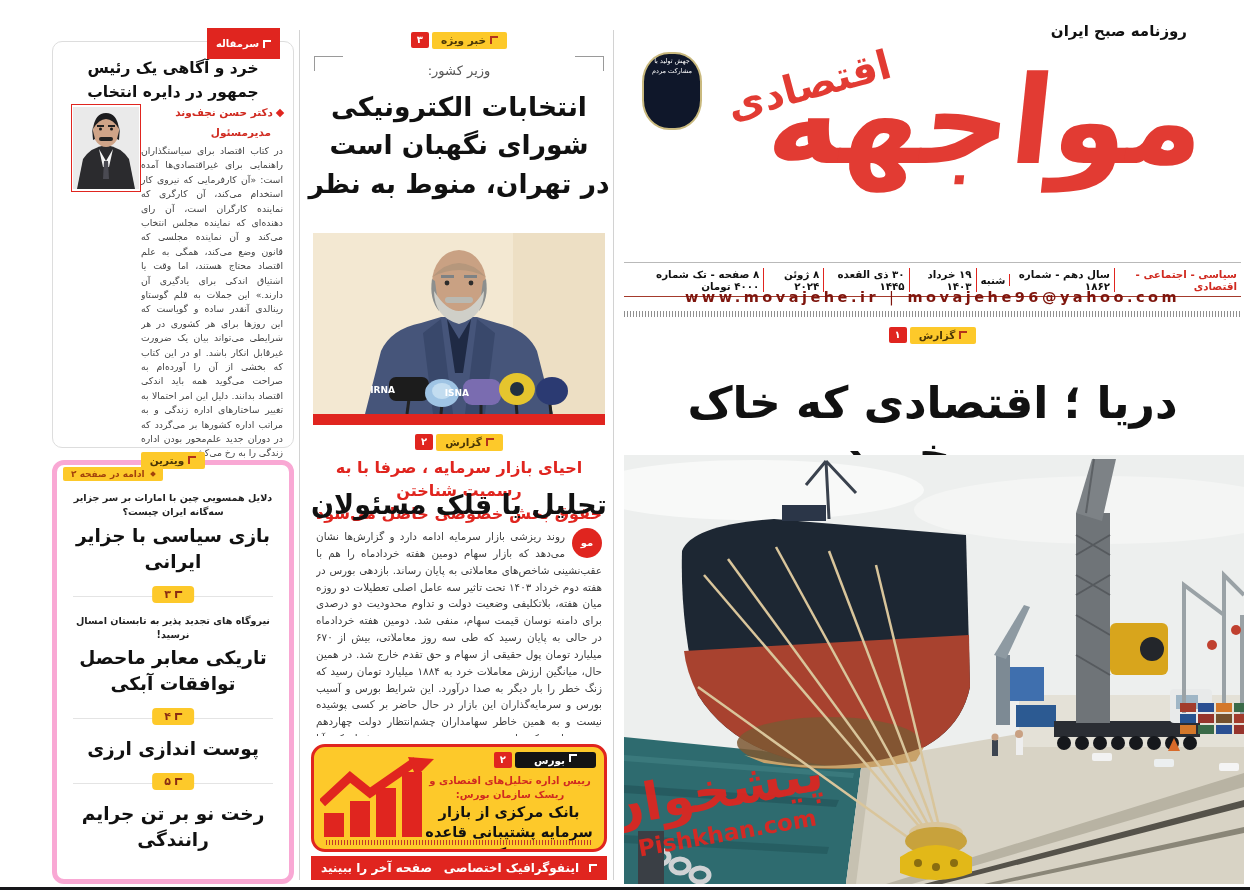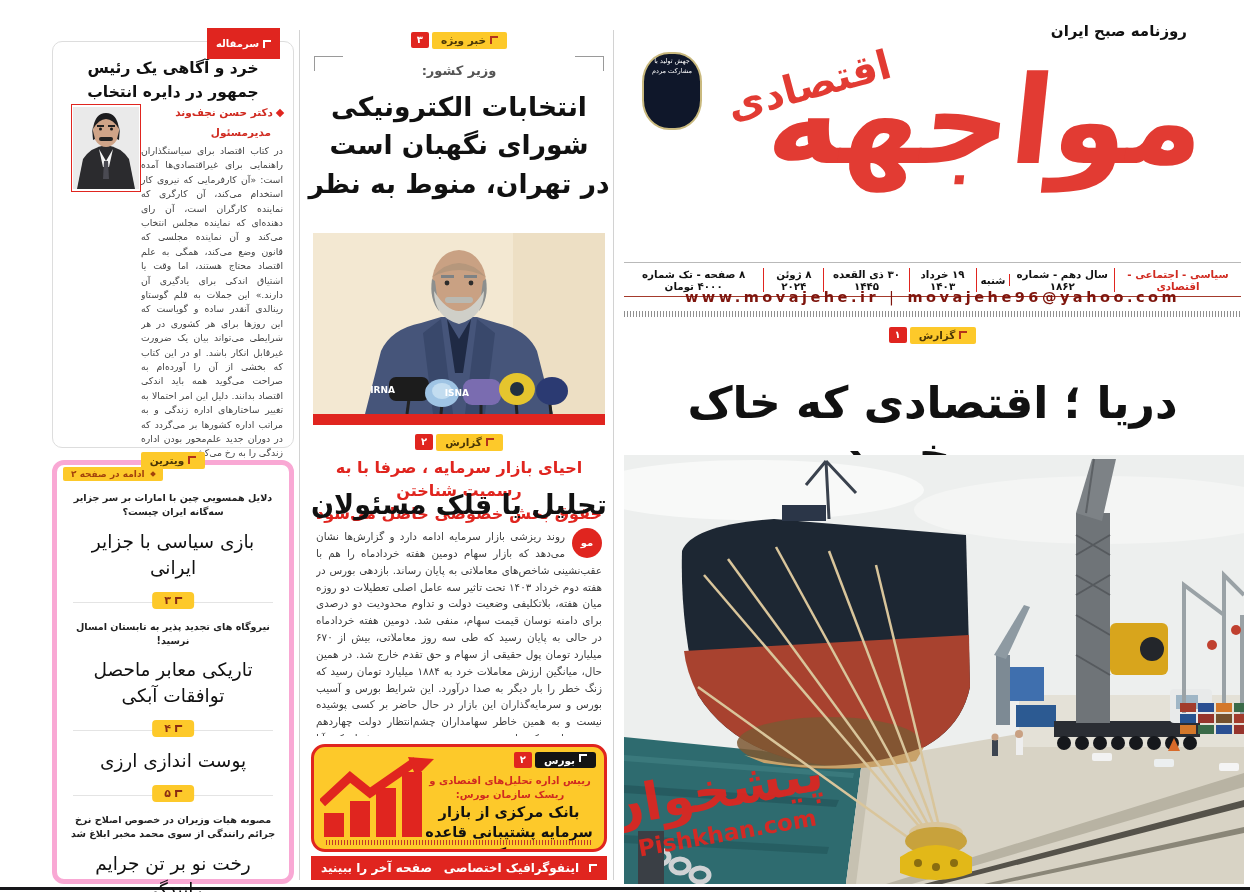--- a/index.html
+++ b/index.html
@@ -4,53 +4,53 @@
 <style>
   html,body{margin:0;padding:0;background:#fff;}
   .page{position:relative;width:1250px;height:892px;background:#ffffff;overflow:hidden;
         font-family:"DejaVu Sans",sans-serif;direction:rtl;color:#1a1a1a;}
   
   .vdiv{position:absolute;top:30px;height:850px;width:1px;background:#d2d2d2;}
   .bottom-rule{position:absolute;left:0;right:0;bottom:2px;height:3px;background:#17171a;}
   
   .tagrow{display:flex;align-items:center;justify-content:center;gap:3px;}
   .ytag{background:#fdc92a;color:#4a3606;font-size:10.5px;font-weight:bold;padding:2px 9px;border-radius:2px;display:flex;align-items:center;gap:4px;line-height:1.2;}
-  .btag{background:#141414;color:#fff;font-size:10.5px;font-weight:bold;padding:2px 9px;border-radius:3px;display:flex;align-items:flex-start;gap:4px;}
+  .btag{background:#141414;color:#fff;font-size:10.5px;font-weight:bold;padding:2px 19px;border-radius:3px;display:flex;align-items:flex-start;gap:4px;}
   .rtag{background:#e0251f;color:#fff;font-size:10px;font-weight:bold;padding:10px 9px;border-radius:0;display:flex;align-items:center;gap:4px;}
   .rbox{background:#e0251f;color:#fff;font-size:10px;font-weight:bold;padding:2px 6px;border-radius:2px;line-height:1.2;}
   .cmark{display:inline-block;width:6px;height:6px;border-top:2px solid #b3321b;border-left:2px solid #b3321b;}
   .cmark.white{border-color:#fff;}
   .diamond{display:inline-block;width:6px;height:6px;background:#e0251f;transform:rotate(45deg);margin-left:4px;}
   
   .col-right{position:absolute;left:620px;top:0;width:625px;height:886px;}
   .mast-tagline{position:absolute;top:22px;right:58px;font-size:15px;font-weight:bold;color:#111;}
   .mast-title{position:absolute;top:34px;right:30px;width:560px;height:218px;color:#e23b33;}
   .mast-title .big{position:absolute;right:10px;top:8px;font-size:122px;font-weight:bold;line-height:1.3;letter-spacing:-5px;transform:skewX(-6deg);white-space:nowrap;}
   .mast-title .small{position:absolute;left:70px;top:28px;font-size:40px;font-weight:bold;transform:rotate(-15deg);}
   .emblem{position:absolute;left:22px;top:52px;width:56px;height:74px;background:#0f172a;border:2px solid #c9b97e;border-radius:45% 45% 45% 45%/38% 38% 38% 38%;display:flex;justify-content:center;text-align:center;}
   .emblem span{color:#fff;font-size:6.5px;line-height:1.5;padding:3px;}
   .mast-sep{position:absolute;top:262px;left:4px;right:4px;border-top:1.5px solid #b9b9b9;}
   .infoline{position:absolute;top:268px;left:4px;right:4px;display:flex;align-items:center;justify-content:space-between;font-size:10.3px;font-weight:bold;color:#111;border-bottom:1.5px solid #a43a2c;padding-bottom:4px;}
-  .infoline .seg{padding:0 4px;text-align:center;}
+  .infoline .seg{padding:0 4px;}
   .infoline .seg + .seg{border-right:1.5px solid #e0251f;}
   .infoline .red{color:#d02a20;}
   .webline{position:absolute;top:289px;left:4px;right:4px;display:flex;justify-content:center;gap:10px;direction:ltr;font-size:14.5px;font-weight:bold;color:#7e150d;letter-spacing:3.5px;}
   .webline .wsep{color:#7e150d;font-weight:normal;}
   .barcode{position:absolute;top:311px;left:4px;right:4px;height:6px;background:repeating-linear-gradient(90deg,#8f8f8f 0 1px,transparent 1px 3px);}
   .main-tag{position:absolute;top:327px;left:0;right:0;}
   .main-kicker{position:absolute;top:351px;left:0;right:0;text-align:center;font-size:16.5px;font-weight:bold;color:#222;}
   .main-headline{position:absolute;top:377px;left:0;right:0;text-align:center;font-size:44px;font-weight:bold;color:#111;letter-spacing:-1px;}
   .port-photo{position:absolute;top:455px;left:4px;width:620px;height:429px;}
   
   .col-mid{position:absolute;left:308px;top:0;width:302px;height:886px;}
   .mid-tag{position:absolute;top:32px;left:0;right:0;}
   .bracket{position:absolute;top:56px;width:28px;height:14px;border-top:1.5px solid #9a9a9a;}
   .bracket.l{left:6px;border-left:1.5px solid #9a9a9a;}
   .bracket.r{right:6px;border-right:1.5px solid #9a9a9a;}
-  .mid-kicker{position:absolute;top:63px;left:0;right:0;text-align:center;font-size:13px;font-weight:bold;color:#555;}
+  .mid-kicker{position:absolute;top:63px;left:0;right:0;text-align:center;font-size:13px;font-weight:normal;color:#555;}
   .mid-headline{position:absolute;top:88px;left:0;right:0;text-align:center;font-size:26.5px;font-weight:bold;line-height:1.45;color:#111;}
   .minister-photo{position:absolute;top:233px;left:5px;width:292px;height:181px;}
   .mid-redbar{position:absolute;top:414px;left:5px;width:292px;height:11px;background:#e0251f;}
   .mid-tag2{position:absolute;top:434px;left:0;right:0;}
   .mid-kicker2{position:absolute;top:456px;left:0;right:0;text-align:center;font-size:16px;font-weight:bold;color:#e0251f;line-height:1.45;}
   .mid-headline2{position:absolute;top:489px;left:0;right:0;text-align:center;font-size:27px;font-weight:bold;color:#111;}
   .mid-body{position:absolute;top:528px;left:8px;right:8px;height:208px;overflow:hidden;font-size:10.4px;line-height:1.62;text-align:justify;color:#3c3c3c;}
   .mlogo{float:right;width:30px;height:30px;background:#e0251f;border-radius:50%;color:#fff;display:flex;align-items:center;justify-content:center;font-size:10px;font-weight:bold;margin-left:7px;margin-bottom:3px;}
   .ybox{position:absolute;top:744px;left:3px;right:3px;height:102px;background:#fdc92a;border:3px solid #e0251f;border-radius:14px;overflow:hidden;}
   .ybox .tagpos{position:absolute;top:5px;right:8px;}
@@ -66,21 +66,21 @@
   .ed-box{position:absolute;top:13px;left:0;right:0;height:407px;border:1px solid #ddd;border-radius:10px;padding:14px 10px 10px;box-sizing:border-box;display:flex;flex-direction:column;}
   .ed-headline{text-align:center;font-size:15.5px;font-weight:bold;line-height:1.55;color:#111;}
   .ed-photo{float:left;width:66px;height:84px;border:1.5px solid #e0251f;padding:1px;background:#fff;margin-left:8px;margin-bottom:4px;}
   .ed-byline{color:#d02a20;font-size:10.5px;font-weight:bold;line-height:1.7;margin-bottom:4px;display:flex;align-items:center;}
   .ed-role{color:#d02a20;font-size:10.5px;font-weight:bold;margin-right:12px;margin-bottom:6px;}
   .ed-body{font-size:9.3px;line-height:1.55;text-align:justify;color:#444;overflow:hidden;flex:1;}
   .ed-continue{align-self:flex-end;background:#fdc92a;color:#a3420c;font-size:9px;font-weight:bold;padding:2px 8px;border-radius:2px;margin-top:6px;display:flex;align-items:center;gap:4px;}
   .vit-tagpos{position:absolute;top:424px;left:0;right:0;z-index:2;}
   .vit-box{position:absolute;top:432px;left:0;right:0;height:424px;border:5px solid #f9a8d4;border-radius:12px;padding:26px 10px 10px;box-sizing:border-box;}
   .vit-kicker{text-align:center;font-size:9.6px;font-weight:bold;color:#222;line-height:1.5;}
-  .vit-headline{text-align:center;font-size:18.5px;font-weight:normal;color:#111;line-height:1.4;margin-top:9px;}
+  .vit-headline{text-align:center;font-size:18.5px;font-weight:bold;color:#111;line-height:1.4;margin-top:3px;}
   .vit-div{position:relative;border-top:1px solid #e4e4e4;margin:21px 6px 17px;}
   .vpage{position:absolute;top:-11px;left:50%;transform:translateX(-50%);background:#fdc92a;color:#8a2d12;font-size:11px;font-weight:bold;padding:2px 12px;border-radius:4px;display:flex;align-items:center;gap:4px;}
   .vpage .cmark{width:5px;height:5px;border-color:#8a2d12;}
 </style>
 </head>
 <body>
 
 <div class="page">
 
   <div class="vdiv" style="left:299px;"></div>
@@ -427,20 +427,19 @@
         <div class="vit-headline">پوست اندازی ارزی</div>
       </div>
       <div class="vit-div">
         <span class="vpage">
           <span class="cmark"></span>
           <span>۵</span>
         </span>
       </div>
 
       <div>
-        <div class="vit-kicker">مصوبه هیات وزیران در خصوص اصلاح نرخ جرائم رانندگی از سوی محمد مخبر ابلاغ شد</div>
         <div class="vit-headline">رخت نو بر تن جرایم رانندگی</div>
       </div>
 
     </div>
   </div>
 
 </div>
 
 </body></html>

